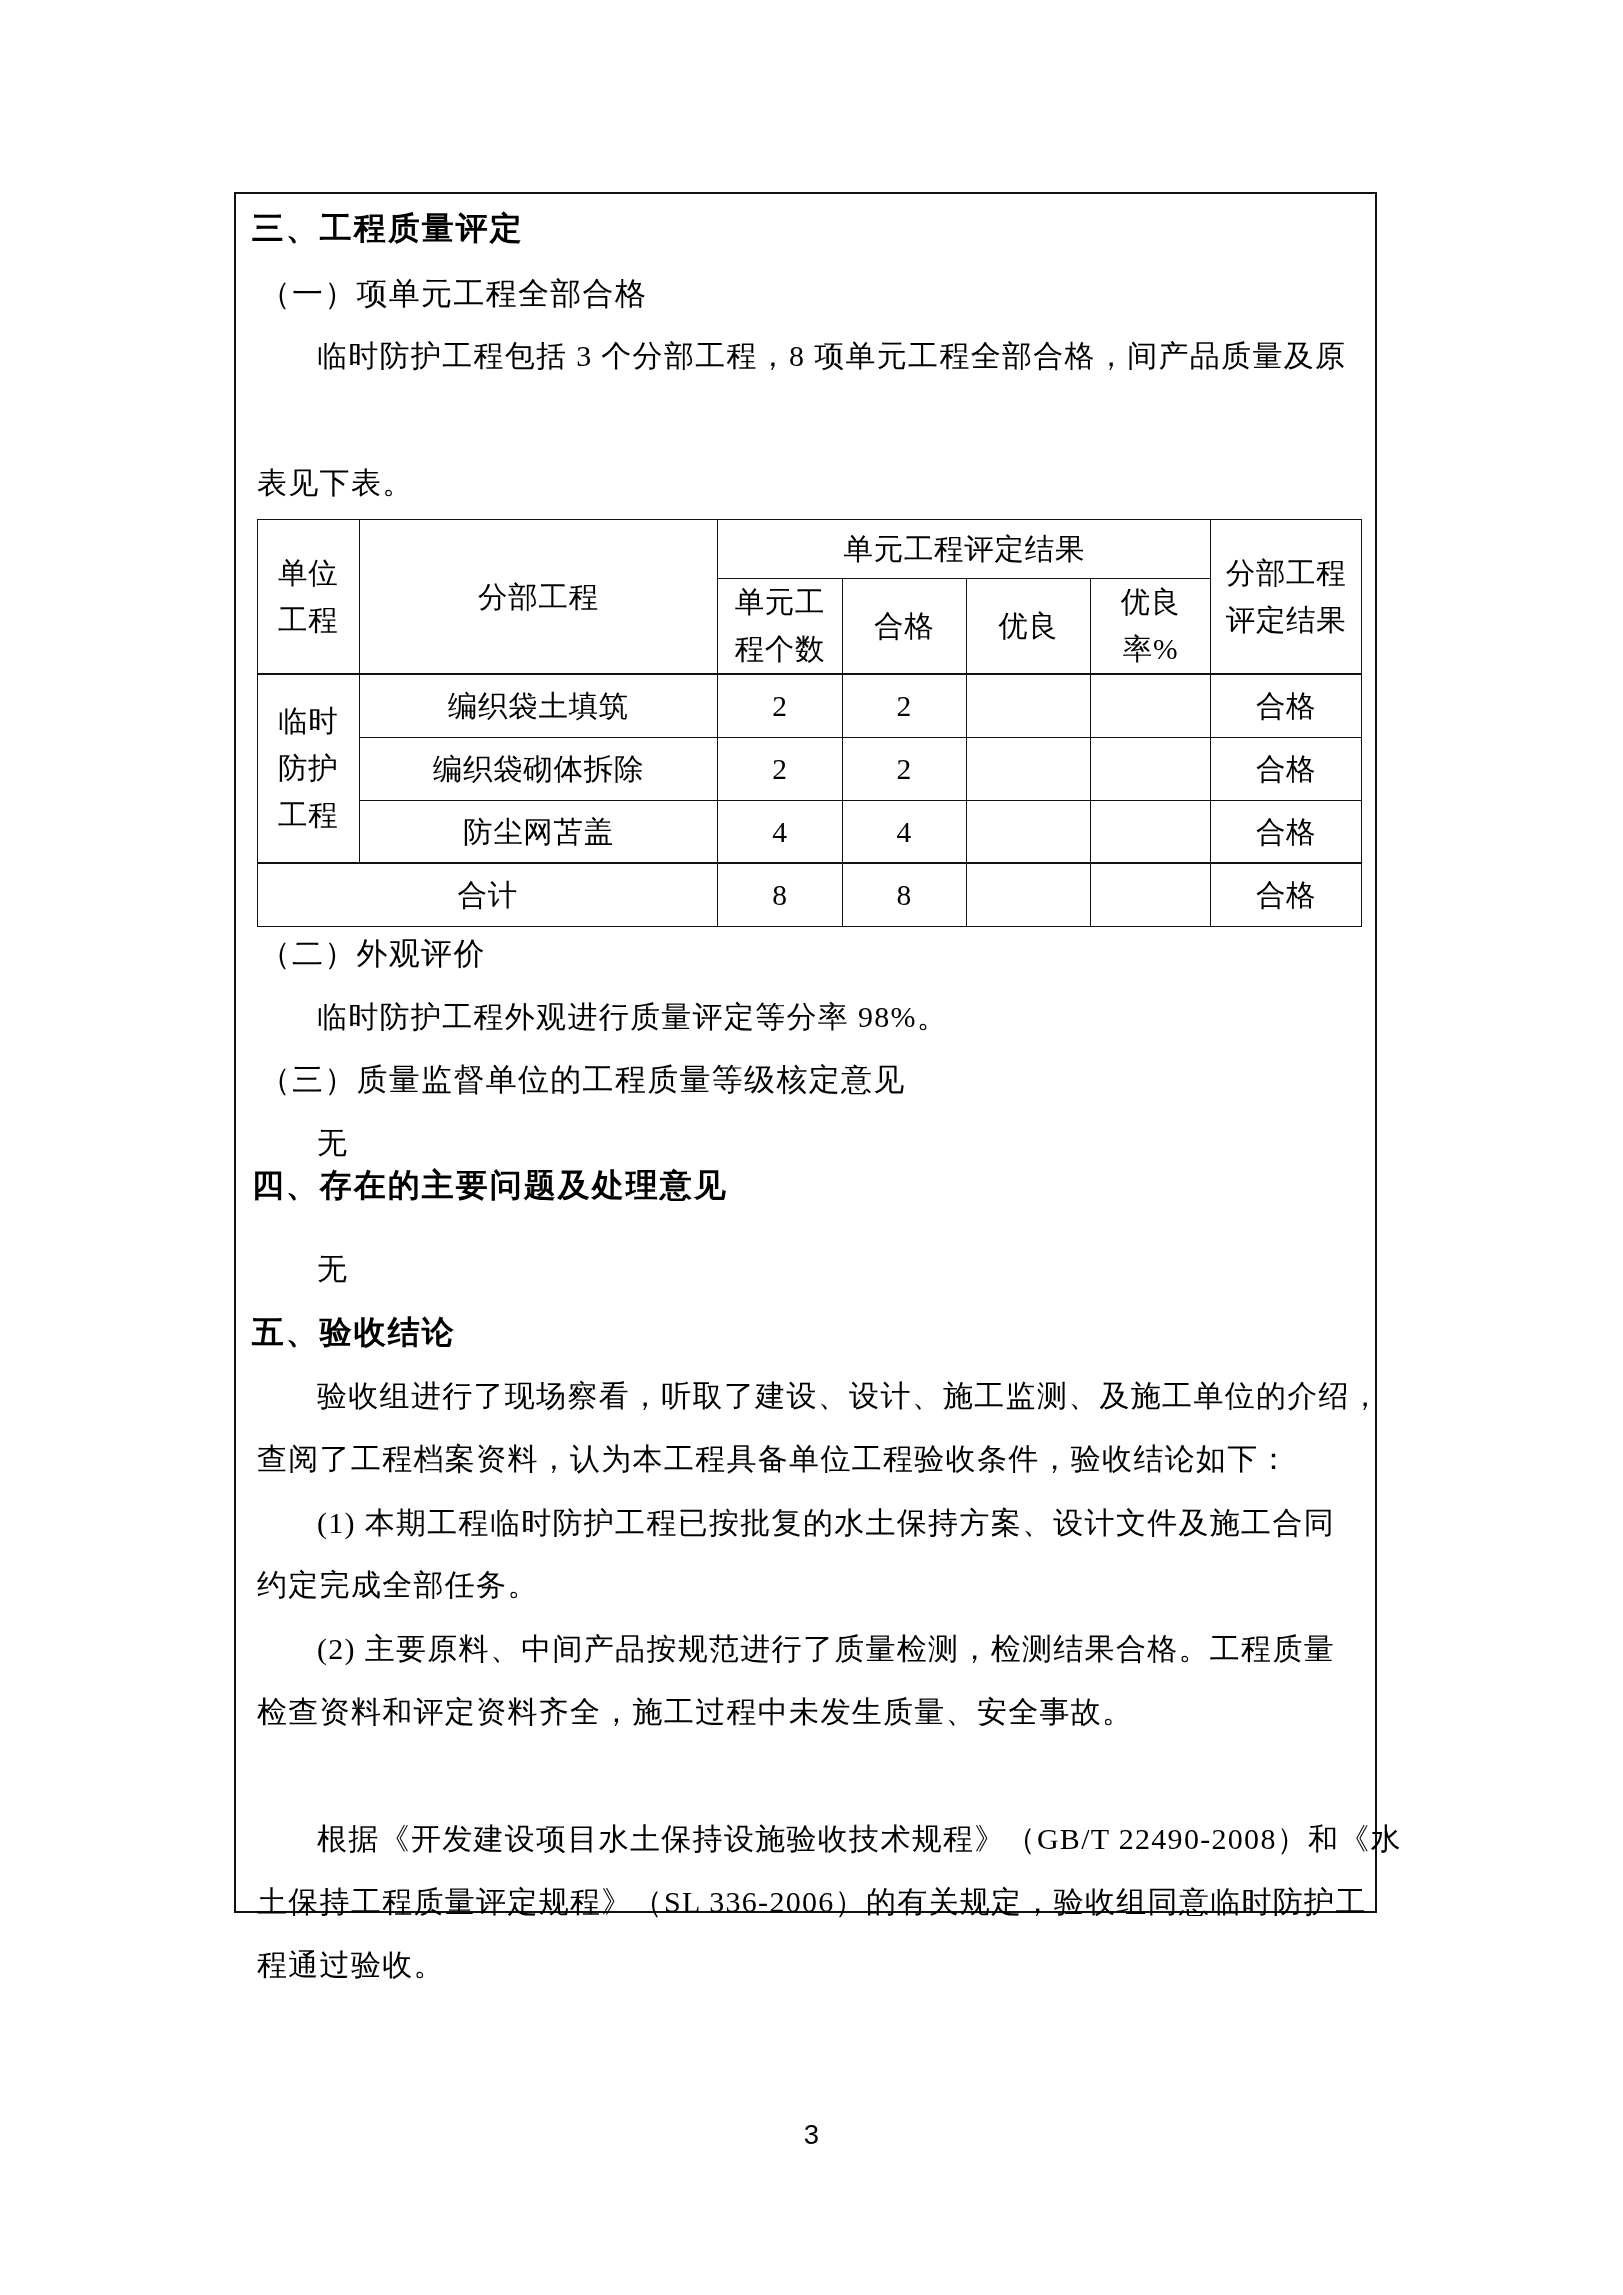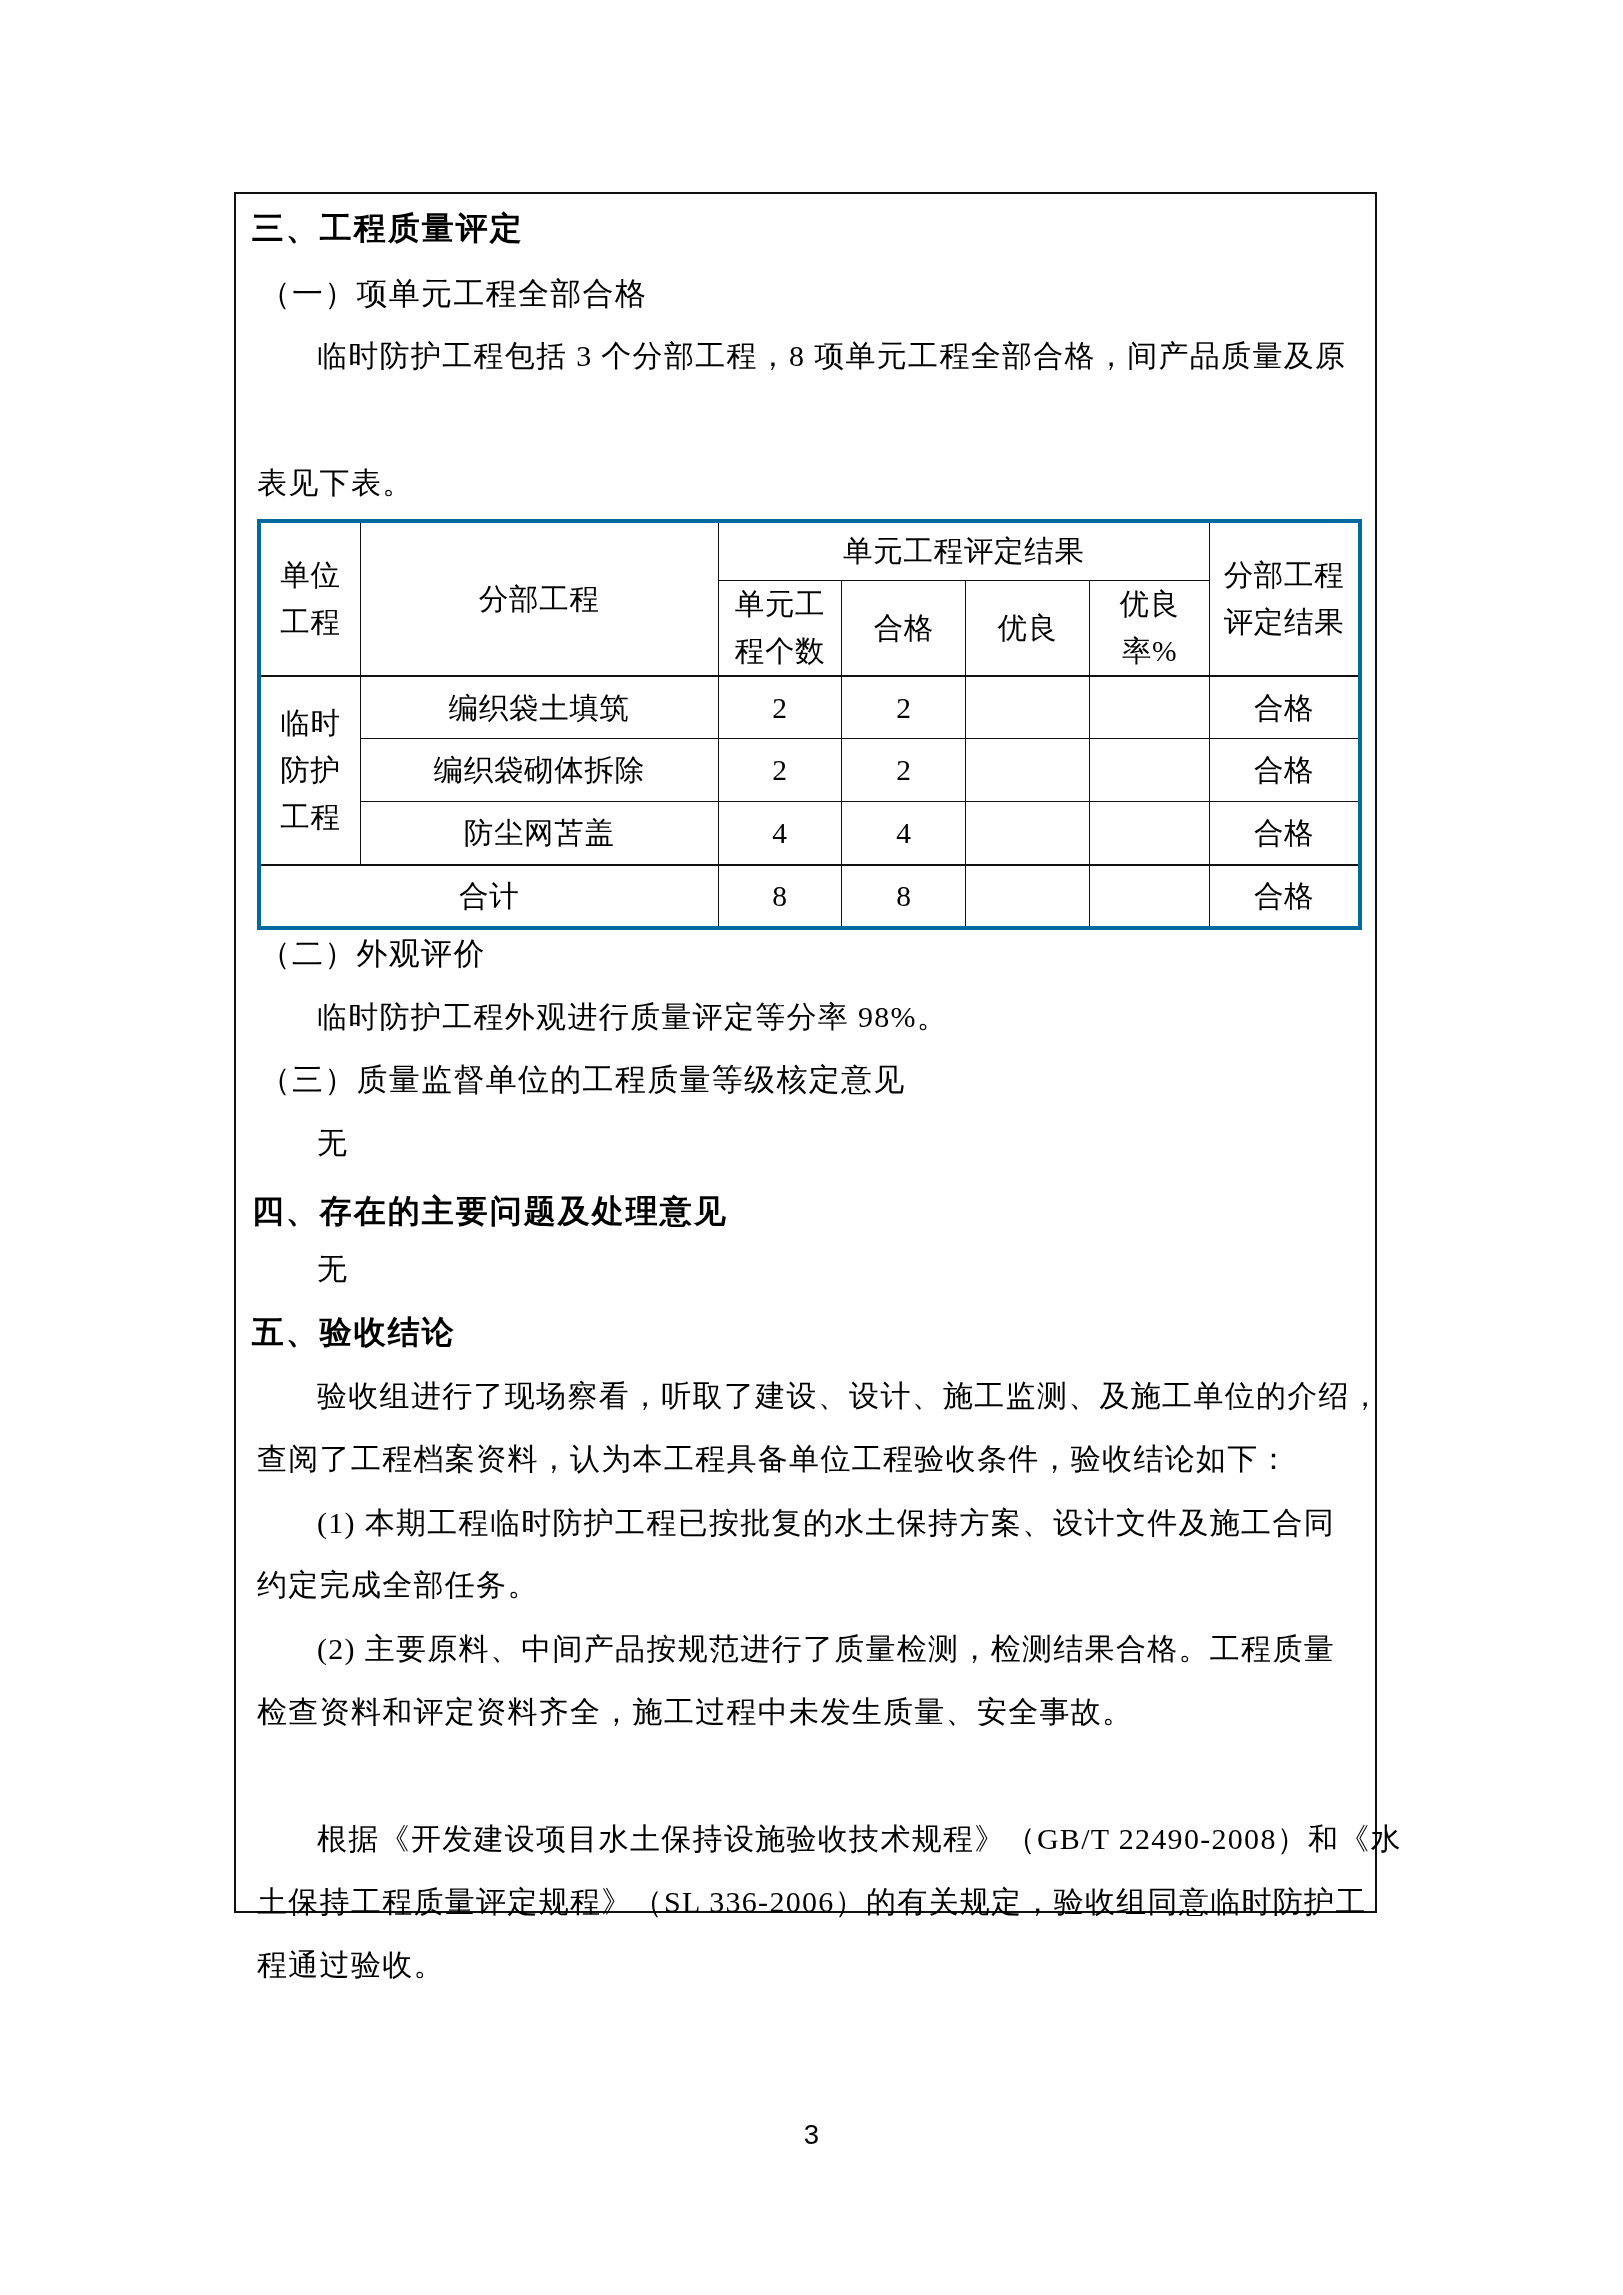--- a/index.html
+++ b/index.html
@@ -19,21 +19,21 @@
   .sub-heading{font-size:31px}
   .qtable{
     position:absolute;left:21px;top:325px;width:1105px;height:401px;
     border-collapse:collapse;table-layout:fixed;
   }
   .qtable td{
     border:1.3px solid #111;text-align:center;vertical-align:middle;
     font-size:29.5px;padding:0;line-height:1.5;letter-spacing:0.7px;
     overflow:hidden;
   }
-  .qtable{border:4px solid #0369a1}
+  .qtable{border:1px solid #0369a1}
   .qtable .thick-top td{border-top-width:2px}
   .cell-lines span{display:block;line-height:1.6}
   .page-number{
     position:absolute;left:0;top:2119px;width:1623px;text-align:center;
     font-size:27.5px;font-family:"Liberation Sans","DejaVu Sans",sans-serif;
   }
 </style>
 </head>
 <body>
 
@@ -119,21 +119,21 @@
       <td>合格</td>
     </tr>
   </tbody>
     </table>
 
   <div class="line sub-heading" style="top:728px;left:23.6px">（二）外观评价</div>
   <div class="line" style="top:791px;left:81px">临时防护工程外观进行质量评定等分率 98%。</div>
   <div class="line sub-heading" style="top:854px;left:23.6px">（三）质量监督单位的工程质量等级核定意见</div>
   <div class="line" style="top:917px;left:81px">无</div>
 
-  <div class="line heading" style="top:986px;left:15.7px">四、存在的主要问题及处理意见</div>
+  <div class="line heading" style="top:960px;left:15.7px">四、存在的主要问题及处理意见</div>
   <div class="line" style="top:1043px;left:81px">无</div>
 
   <div class="line heading" style="top:1107px;left:15.7px">五、验收结论</div>
 
   <div class="line" style="top:1233px;left:21px">查阅了工程档案资料，认为本工程具备单位工程验收条件，验收结论如下：</div>
   <div class="line" style="top:1170px;left:81px">验收组进行了现场察看，听取了建设、设计、施工监测、及施工单位的介绍，</div>
 
   <div class="line" style="top:1297px;left:81px">(1) 本期工程临时防护工程已按批复的水土保持方案、设计文件及施工合同</div>
   <div class="line" style="top:1359px;left:21px">约定完成全部任务。</div>
 

